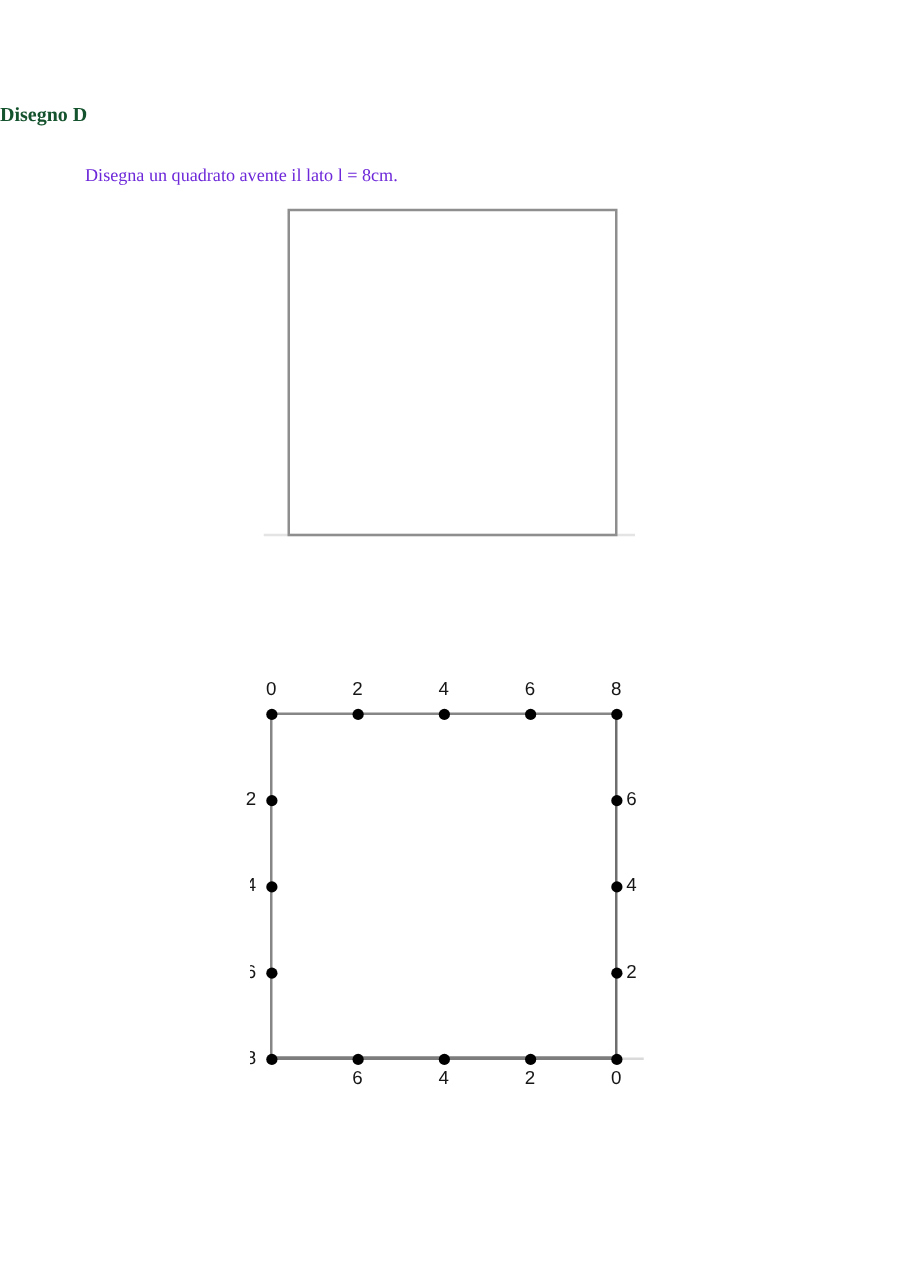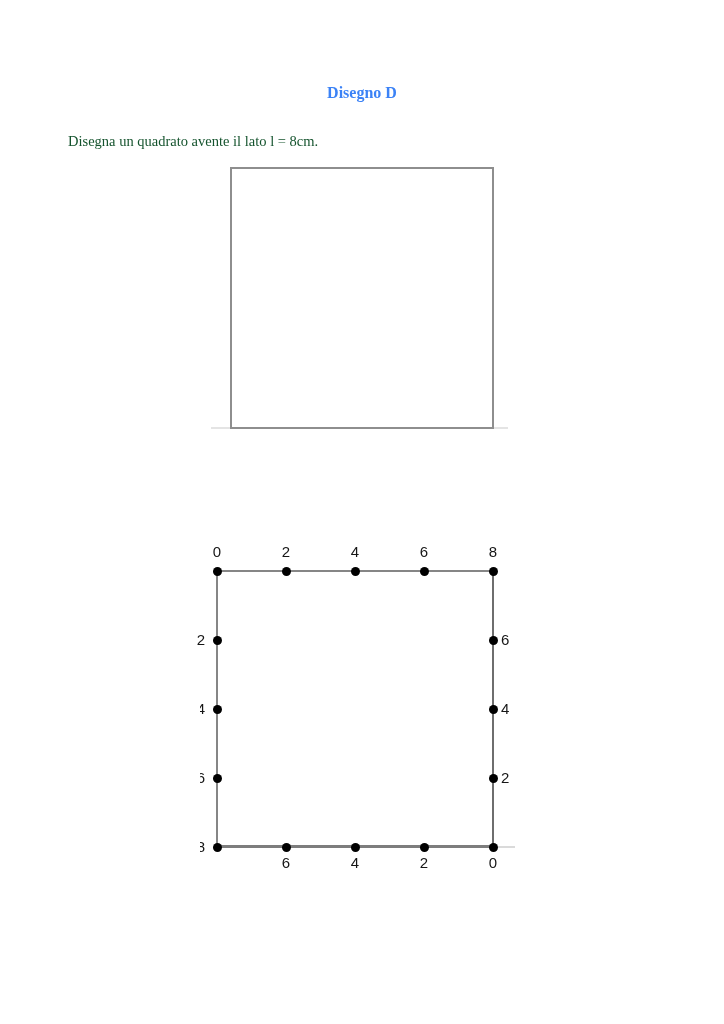--- a/index.html
+++ b/index.html
@@ -8,32 +8,32 @@
     width: 724px;
     height: 1024px;
     background: #ffffff;
     overflow: hidden;
     font-family: "Liberation Serif", serif;
   }
   .title {
     position: absolute;
     left: 0; top: 84px;
     width: 100%;
-    text-align: center;
+    text-align: left;
     font-family: "Liberation Serif", serif;
     font-weight: bold;
     font-size: 16px;
-    color: #3b82f6;
+    color: #14532d;
   }
   .para {
     position: absolute;
     left: 68px;
     font-family: "Liberation Serif", serif;
     font-size: 14.5px;
-    color: #14532d;
+    color: #6d28d9;
     white-space: nowrap;
   }
   .p1 { top: 133px; }
   .p2 { top: 516px; }
 
   
   .sq-faint {
     position: absolute;
     left: 211px; top: 427px;
     width: 297px; height: 2px;

